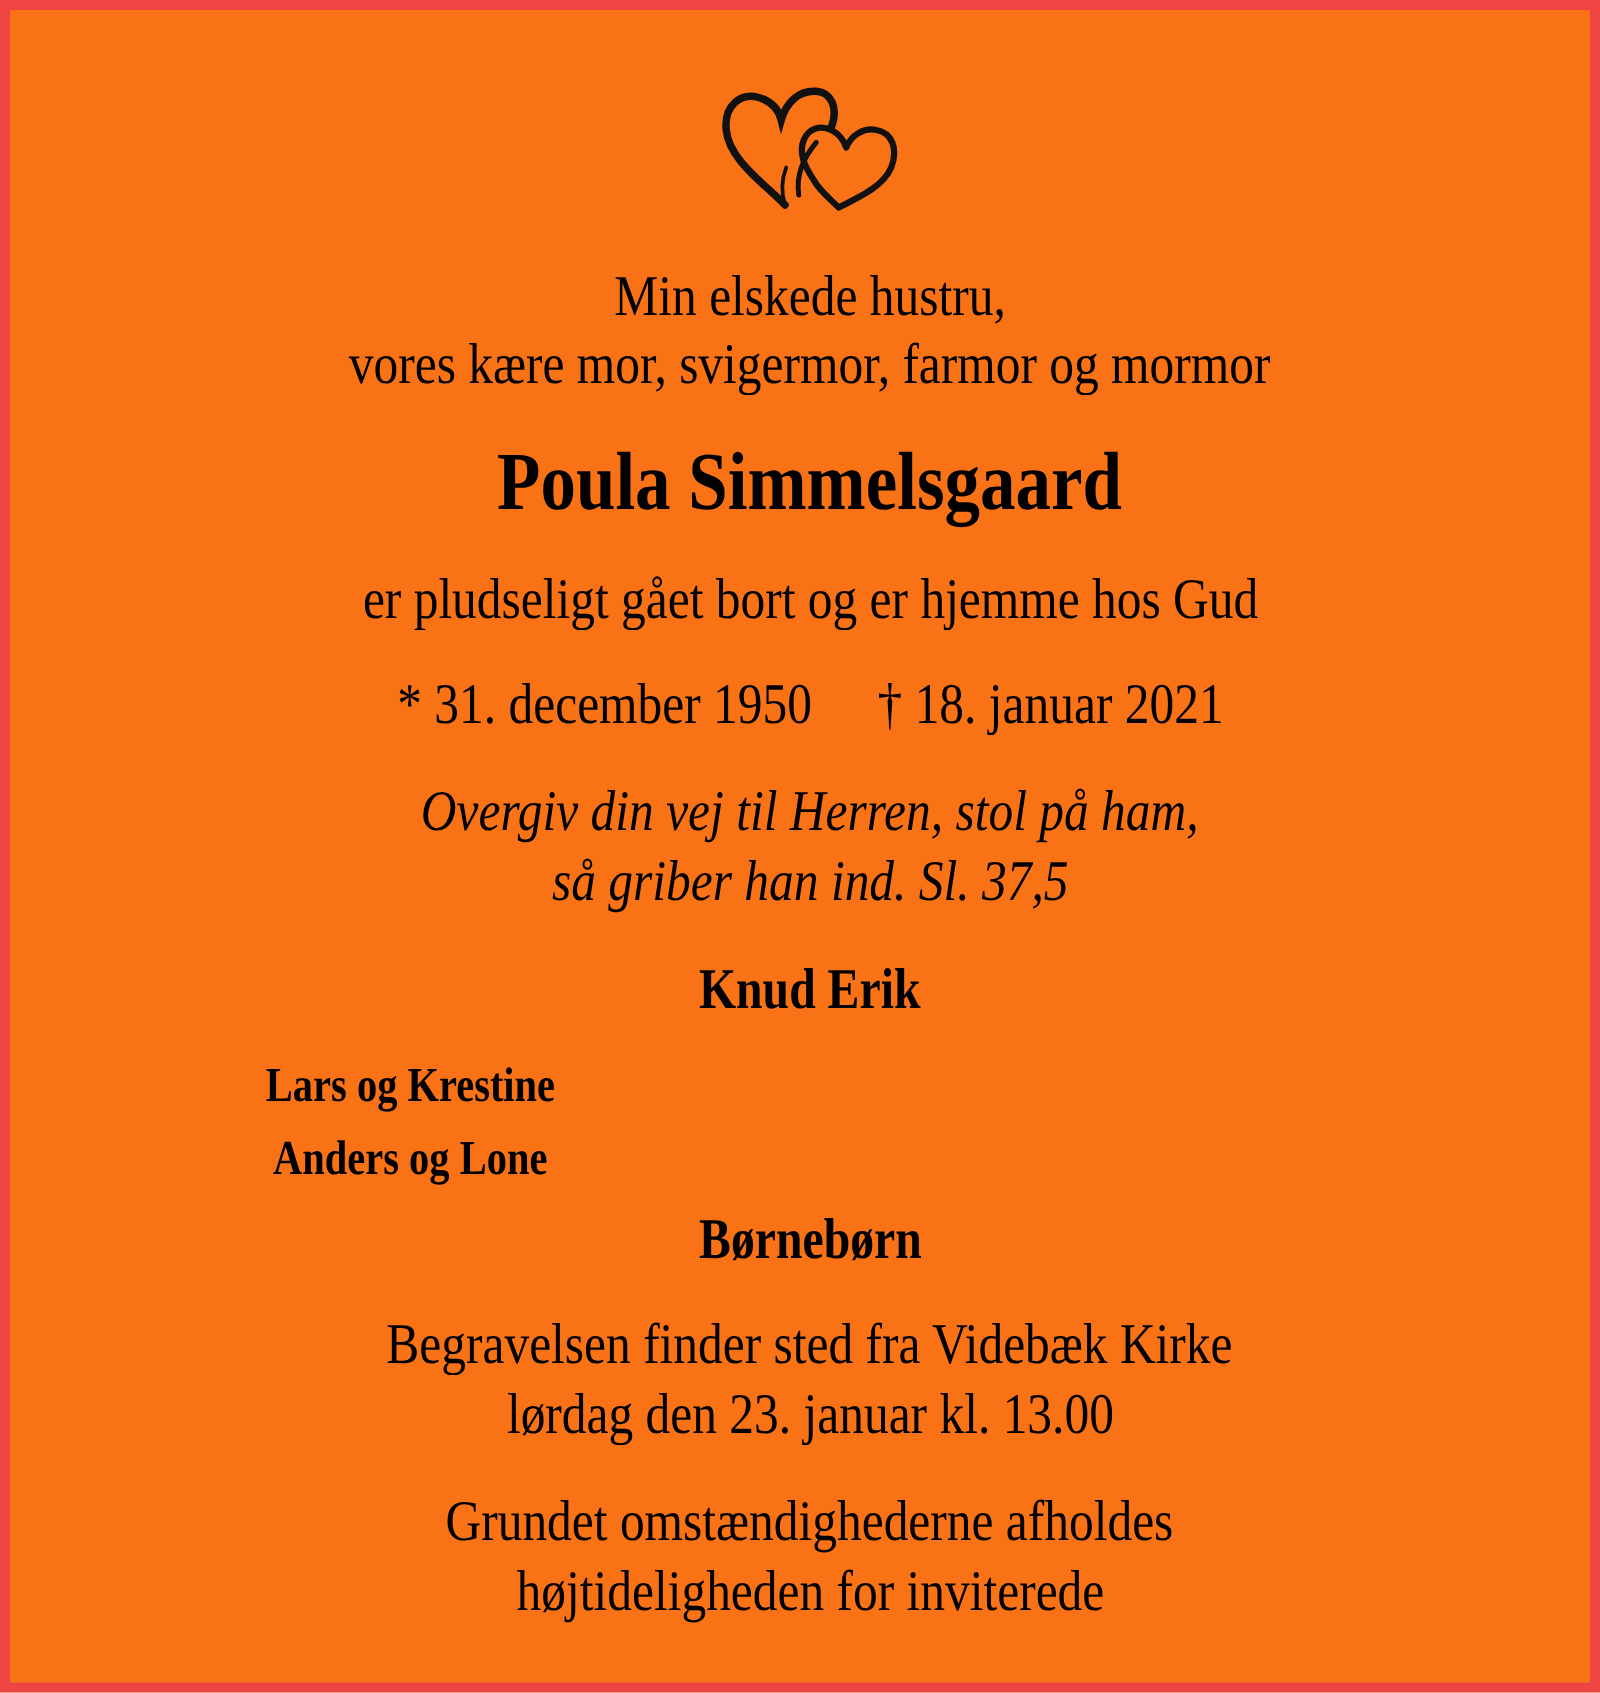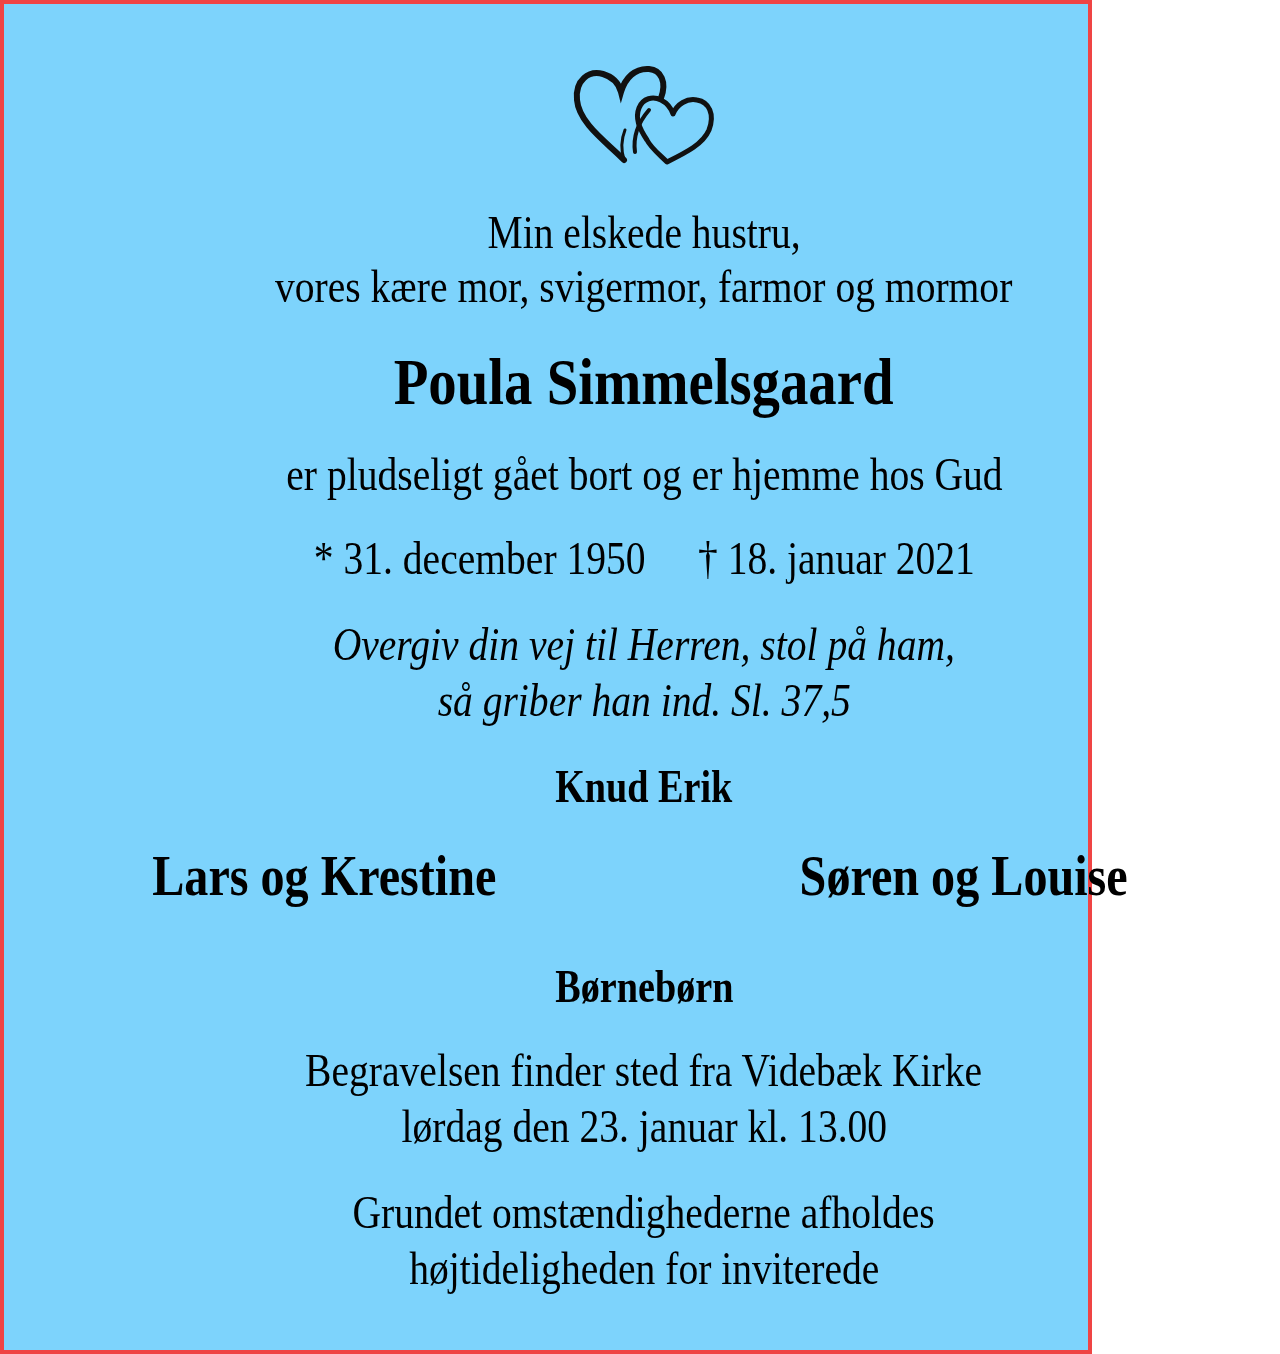--- a/index.html
+++ b/index.html
@@ -1,36 +1,36 @@
 <!DOCTYPE html>
 <html><head>
   <meta charset="utf-8">
   <style>
     html, body { margin: 0; padding: 0; background: #ffffff; }
     body { width: 1280px; height: 1354px; position: relative; overflow: hidden; }
     .frame {
-      position: absolute; left: 0; top: 0; width: 1092px; height: 1354px;
-      box-sizing: border-box; border: 4px solid #ef4444; background: #7dd3fc;
+      position: absolute; left: 0; top: 0; width: 1280px; height: 1354px;
+      box-sizing: border-box; border: 8px solid #ef4444; background: #f97316;
     }
     .line {
       position: absolute; left: 0; width: 1280px; text-align: center;
       font-family: "Liberation Serif", serif; color: #000000; white-space: nowrap;
     }
     .line > span { display: inline-block; transform-origin: center center; }
     .reg { font-size: 46px; }
     .reg > span { transform: scaleX(0.86); }
     .title { font-size: 66px; font-weight: bold; }
     .title > span { transform: scaleX(0.86); }
     .ital { font-size: 46px; font-style: italic; }
     .ital > span { transform: scaleX(0.86); }
     .bold { font-size: 46px; font-weight: bold; }
     .bold > span { transform: scaleX(0.83); }
     .col {
       position: absolute; width: 560px; text-align: center;
-      font-family: "Liberation Serif", serif; font-size: 58px; font-weight: bold;
+      font-family: "Liberation Serif", serif; font-size: 39px; font-weight: bold;
       color: #000000; white-space: nowrap;
     }
     .col > span { display: inline-block; transform: scaleX(0.83); transform-origin: center center; }
     .hearts { position: absolute; left: 565px; top: 58px; width: 150px; height: 112px; }
     .dates-wrap { position: absolute; left: 0; width: 1280px; text-align: center; }
     .dates {
       display: inline-block; font-family: "Liberation Serif", serif; font-size: 46px;
       color: #000; white-space: nowrap; transform: scaleX(0.86); transform-origin: center;
     }
     .dates .gap { display: inline-block; width: 38px; }
@@ -81,22 +81,22 @@
     <span>så griber han ind. Sl. 37,5</span>
   </div>
 
   <div class="line bold" style="top:756px;">
     <span>Knud Erik</span>
   </div>
 
   <div class="col" style="left:40px; top:838px;">
     <span>Lars og Krestine</span>
   </div>
-  <div class="col" style="left:680px; top:838px;">
-    <span>Søren og Louise</span>
+  <div class="col" style="left:40px; top:896px;">
+    <span>Anders og Lone</span>
   </div>
 
   <div class="line bold" style="top:956px;">
     <span>Børnebørn</span>
   </div>
 
   <div class="line reg" style="top:1040px;">
     <span>Begravelsen finder sted fra Videbæk Kirke</span>
   </div>
   <div class="line reg" style="top:1096px;">

